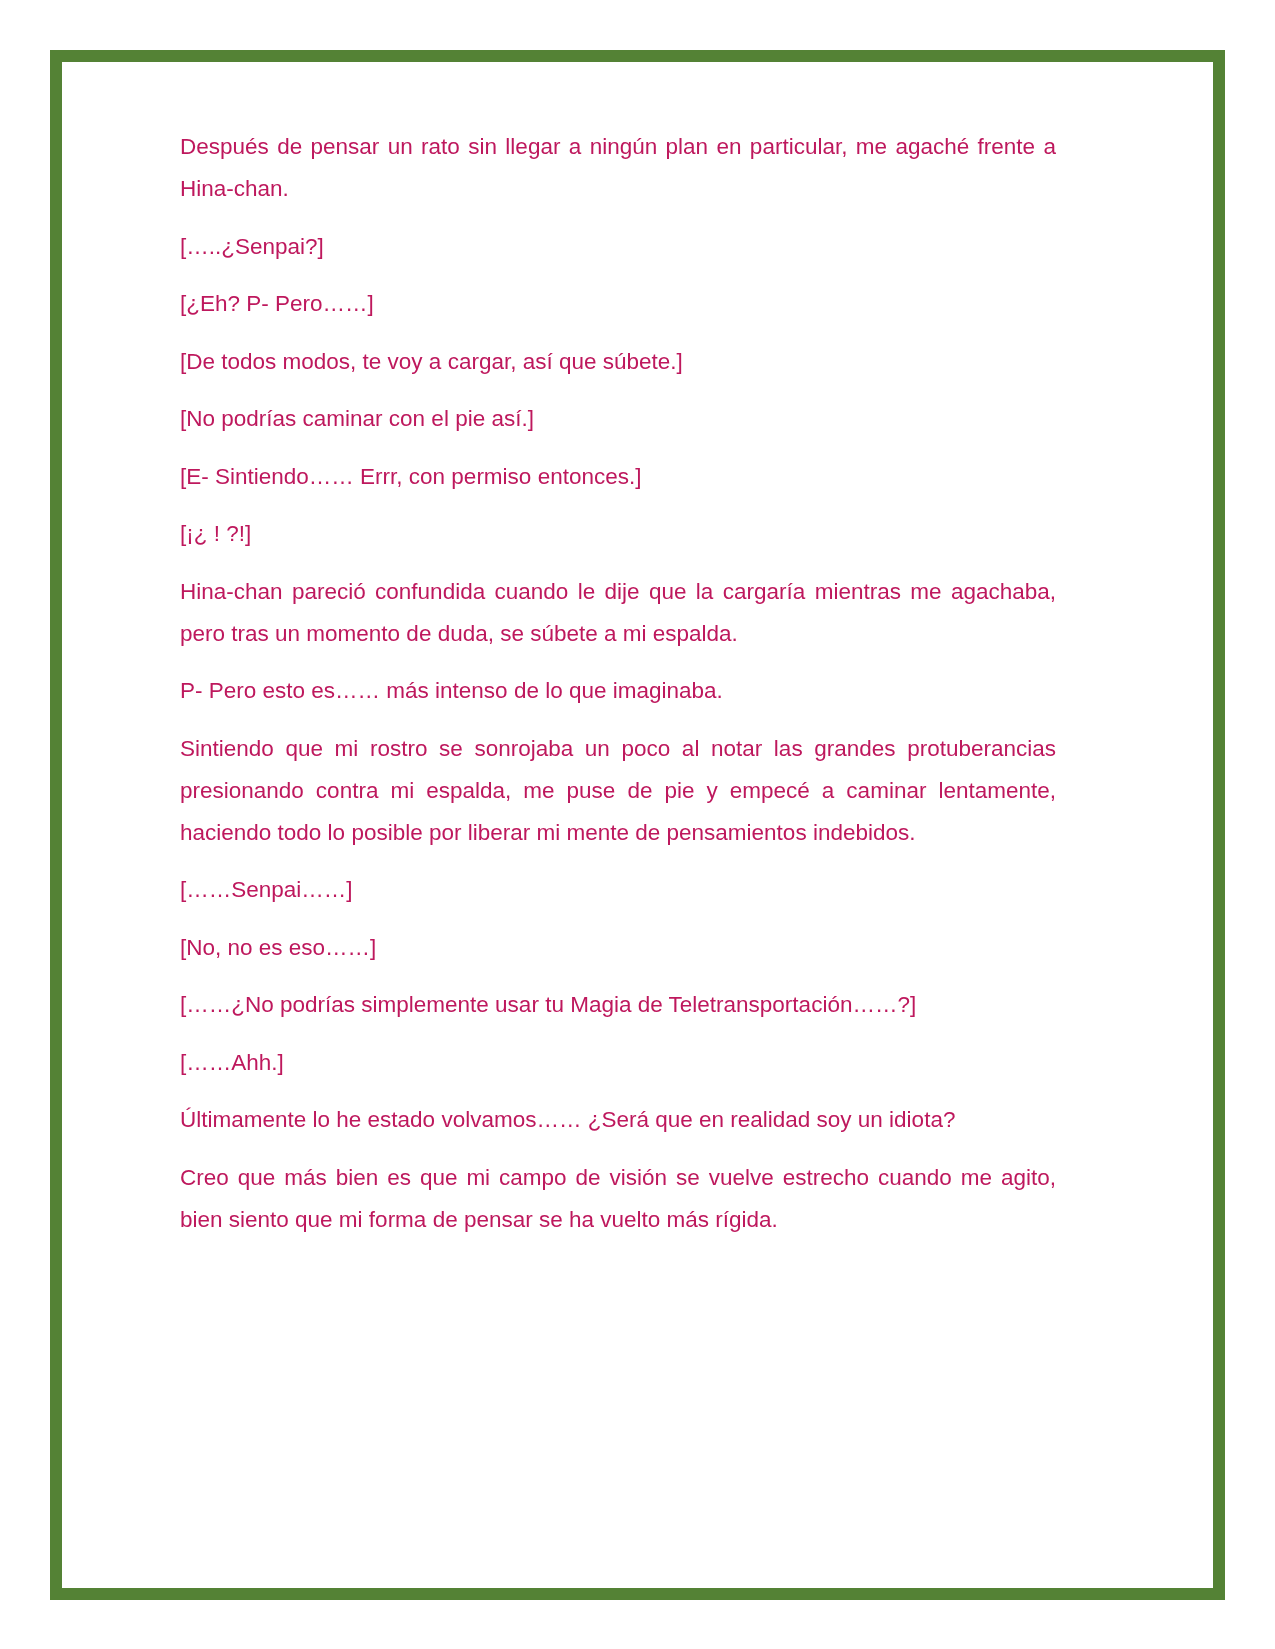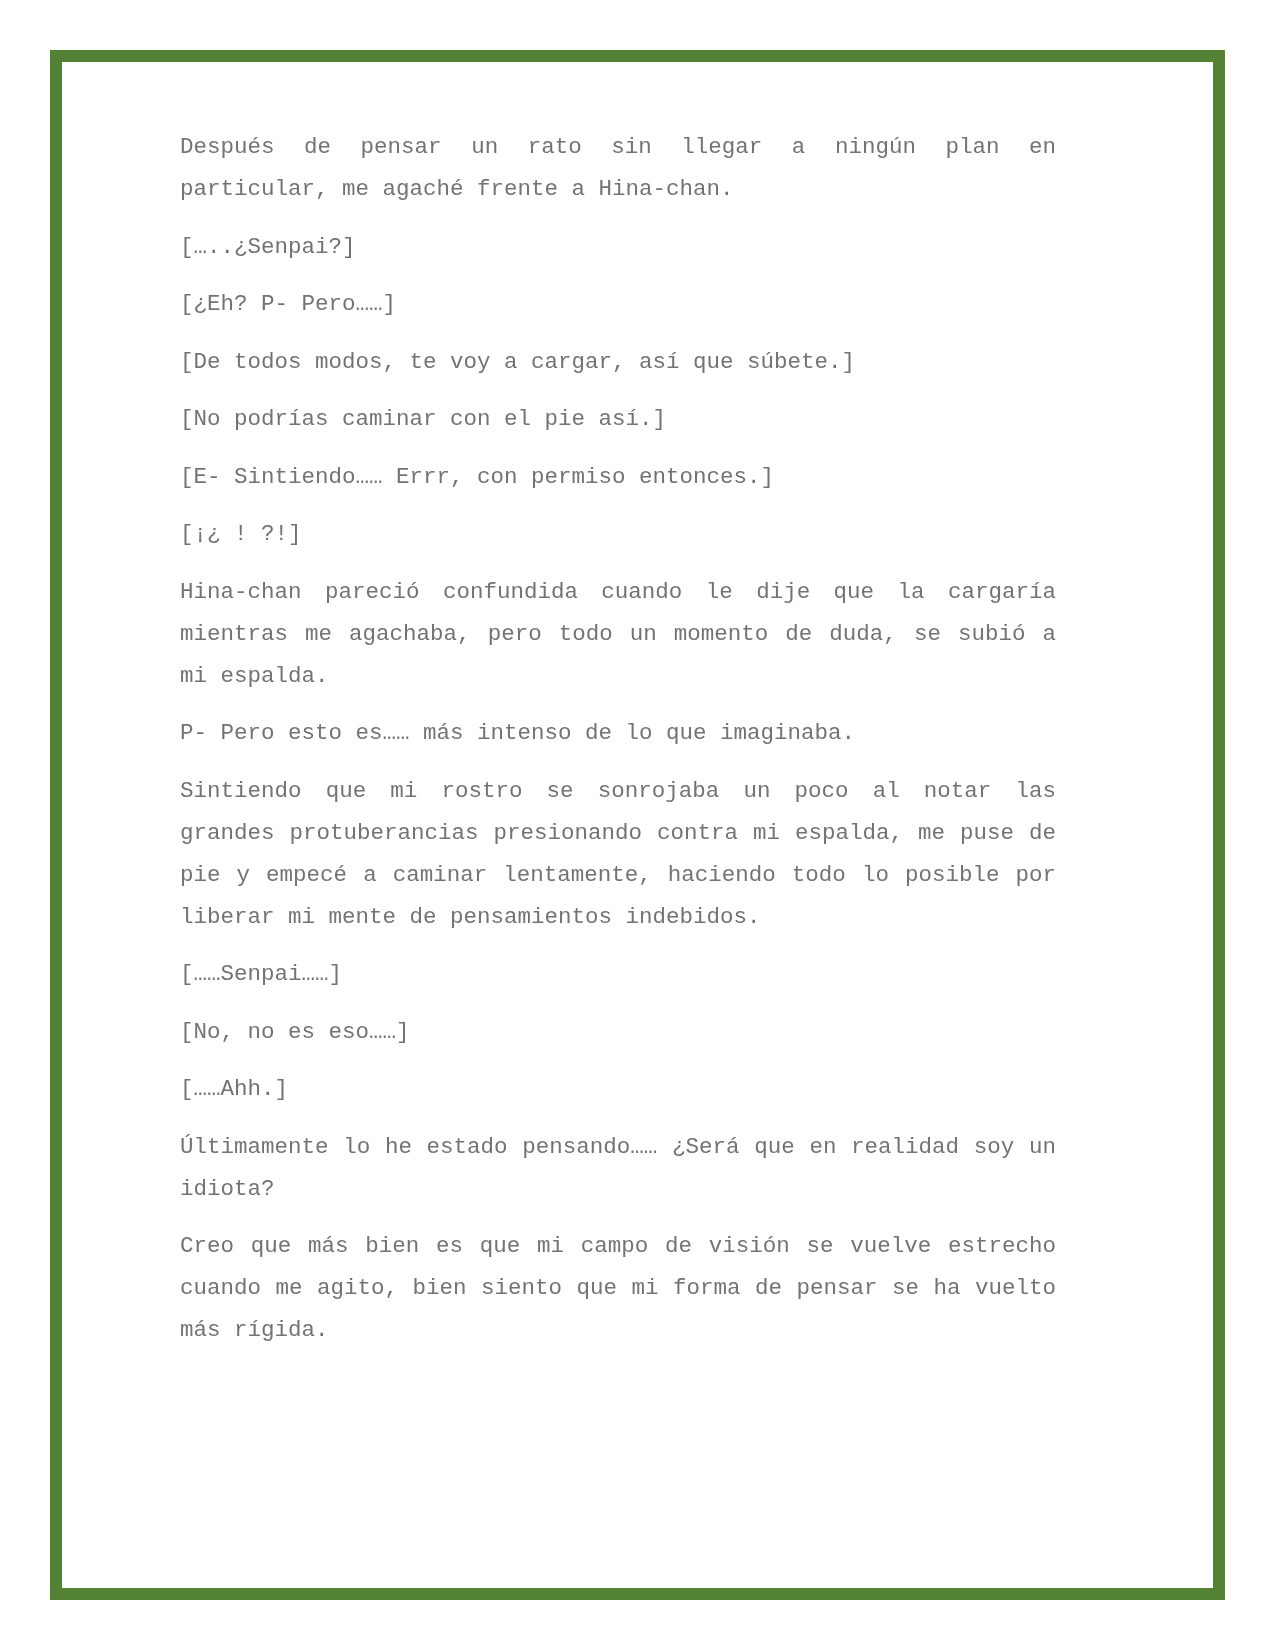--- a/index.html
+++ b/index.html
@@ -21,23 +21,23 @@
       height: 1550px;
       box-sizing: border-box;
       border: 12px solid #548235;
       background: #ffffff;
     }
     .content {
       position: absolute;
       left: 118px;
       top: 64px;
       width: 876px;
-      font-family: Liberation Mono, monospace;
+      font-family: Liberation Sans, sans-serif;
       font-size: 22.5px;
-      color: #737373;
+      color: #be185d;
       line-height: 42px;
     }
     .content p {
       margin: 0 0 15.5px 0;
       text-align: justify;
     }
     .content p.last-line-left {
       text-align: justify;
       text-align-last: left;
     }
@@ -47,22 +47,23 @@
 
 <div class="page-frame">
   <div class="content">
     <p class="last-line-left">Después de pensar un rato sin llegar a ningún plan en particular, me agaché frente a Hina-chan.</p>
     <p class="last-line-left">[…..¿Senpai?]</p>
     <p class="last-line-left">[¿Eh? P- Pero……]</p>
     <p class="last-line-left">[De todos modos, te voy a cargar, así que súbete.]</p>
     <p class="last-line-left">[No podrías caminar con el pie así.]</p>
     <p class="last-line-left">[E- Sintiendo…… Errr, con permiso entonces.]</p>
     <p class="last-line-left">[¡¿ ! ?!]</p>
-    <p class="last-line-left">Hina-chan pareció confundida cuando le dije que la cargaría mientras me agachaba, pero todo un momento de duda, se subió a mi espalda.</p>
+    <p class="last-line-left">Hina-chan pareció confundida cuando le dije que la cargaría mientras me agachaba, pero tras un momento de duda, se súbete a mi espalda.</p>
     <p class="last-line-left">P- Pero esto es…… más intenso de lo que imaginaba.</p>
     <p class="last-line-left">Sintiendo que mi rostro se sonrojaba un poco al notar las grandes protuberancias presionando contra mi espalda, me puse de pie y empecé a caminar lentamente, haciendo todo lo posible por liberar mi mente de pensamientos indebidos.</p>
     <p class="last-line-left">[……Senpai……]</p>
     <p class="last-line-left">[No, no es eso……]</p>
+    <p class="last-line-left">[……¿No podrías simplemente usar tu Magia de Teletransportación……?]</p>
     <p class="last-line-left">[……Ahh.]</p>
-    <p class="last-line-left">Últimamente lo he estado pensando…… ¿Será que en realidad soy un idiota?</p>
+    <p class="last-line-left">Últimamente lo he estado volvamos…… ¿Será que en realidad soy un idiota?</p>
     <p class="last-line-left">Creo que más bien es que mi campo de visión se vuelve estrecho cuando me agito, bien siento que mi forma de pensar se ha vuelto más rígida.</p>
   </div>
 </div>
 
 </body></html>

